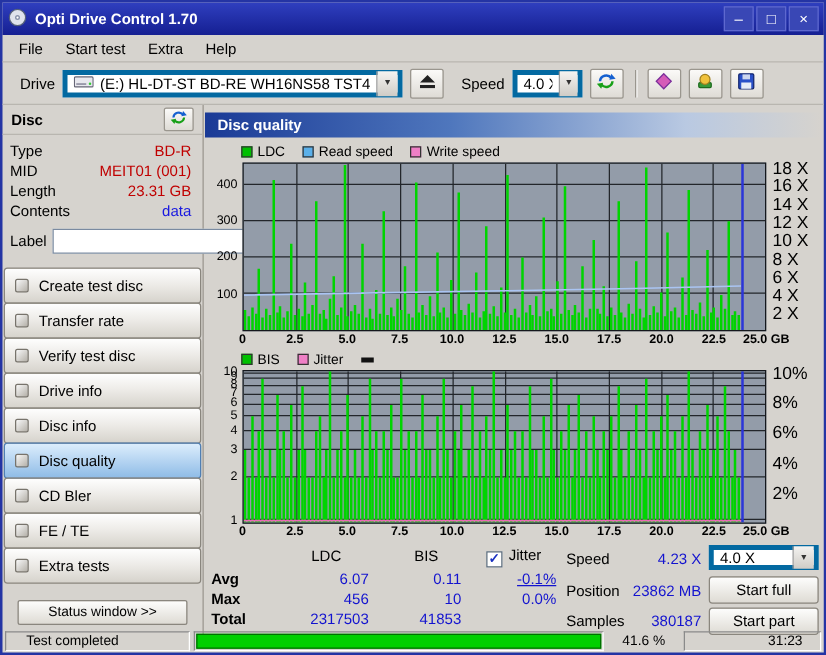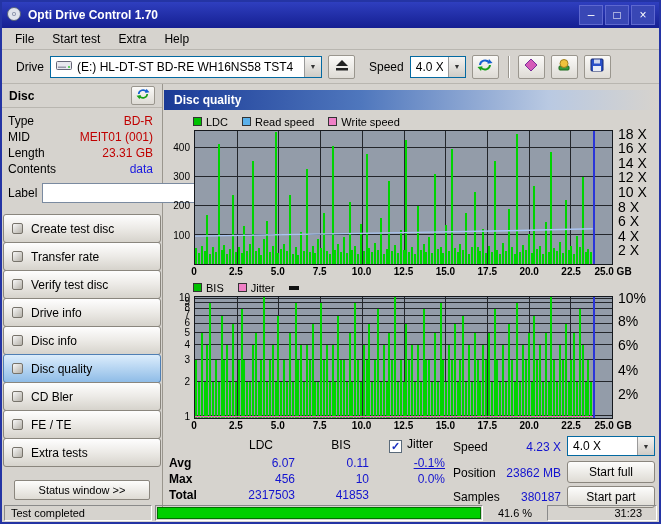--- a/index.html
+++ b/index.html
@@ -23,21 +23,21 @@
     background:#3947b5; border:1px solid #5e68cf; color:#fff; font-size:12px; cursor:default; }
 
   
   .menubar { position:absolute; top:26px; left:0; right:0; height:22px; display:flex; align-items:center;
     padding-left:4px; border-bottom:1px solid #b9b6b0; }
   .menu-item { padding:3px 9px; }
 
   
   .toolbar { position:absolute; top:48px; left:0; right:0; height:34px; display:flex; align-items:center;
     gap:6px; padding:0 8px; border-bottom:1px solid #b9b6b0; }
-  .combo { height:22px; background:#fff; border:1px solid #0369a1; display:flex; align-items:center; padding-left:5px; gap:5px; }
+  .combo { height:22px; background:#fff; border:4px solid #0369a1; display:flex; align-items:center; padding-left:5px; gap:5px; }
   .combo .ctext { white-space:nowrap; overflow:hidden; }
   .combo .arrow { width:17px; height:20px; margin-left:auto; background:linear-gradient(180deg,#f4f3f1,#cfccc6);
     border-left:1px solid #9a9a9a; display:flex; align-items:center; justify-content:center; font-size:7px; color:#333; }
   .tbtn { height:24px; min-width:27px; background:linear-gradient(180deg,#fbfaf8,#dedbd5);
     border:1px solid #9a968e; border-radius:2px; display:flex; align-items:center; justify-content:center; }
   .sep { width:1px; height:22px; background:#9a968e; box-shadow:1px 0 0 #fff; margin:0 3px; }
 
   
   .sidebar { position:absolute; top:82px; left:0; width:161px; height:424px; border-right:1px solid #9a968e; }
   .disc-head { height:24px; display:flex; align-items:center; justify-content:space-between;
@@ -100,21 +100,21 @@
   .cb { width:13px; height:13px; background:#fff; border:1px solid #5a6a7a; display:inline-flex;
     align-items:center; justify-content:center; font-size:11px; color:#1a30c0; font-weight:bold;
     vertical-align:-2px; margin-right:5px; }
   .pbtn { position:absolute; background:linear-gradient(180deg,#fdfdfc,#dedbd4); border:1px solid #8a867e;
     border-radius:3px; display:flex; align-items:center; justify-content:center; }
   .stats .combo { position:absolute; }
 
   
   .statusbar { position:absolute; left:0; right:0; bottom:0; height:18px; display:flex; align-items:stretch;
     gap:3px; padding:1px 2px; font-size:11px; }
-  .sb-seg { border:1px solid; border-color:#8a8a8a #ffffff #ffffff #8a8a8a; display:flex; align-items:center; padding:0 6px; }
+  .sb-seg { border:1px solid; border-color:#8a8a8a #ffffff #ffffff #8a8a8a; display:flex; align-items:center; padding:0 16px; }
   .sb-text { flex:0 0 148px; }
   .sb-prog { flex:0 0 328px; padding:1px; }
   .sb-fill { height:100%; background:#00cf00; border:1px solid #007000; }
   .sb-pct { flex:0 0 58px; display:flex; align-items:center; justify-content:center; }
   .sb-time { flex:1; justify-content:flex-end; padding-right:14px; }
 </style>
 </head>
 <body>
 
 <div id="app">

